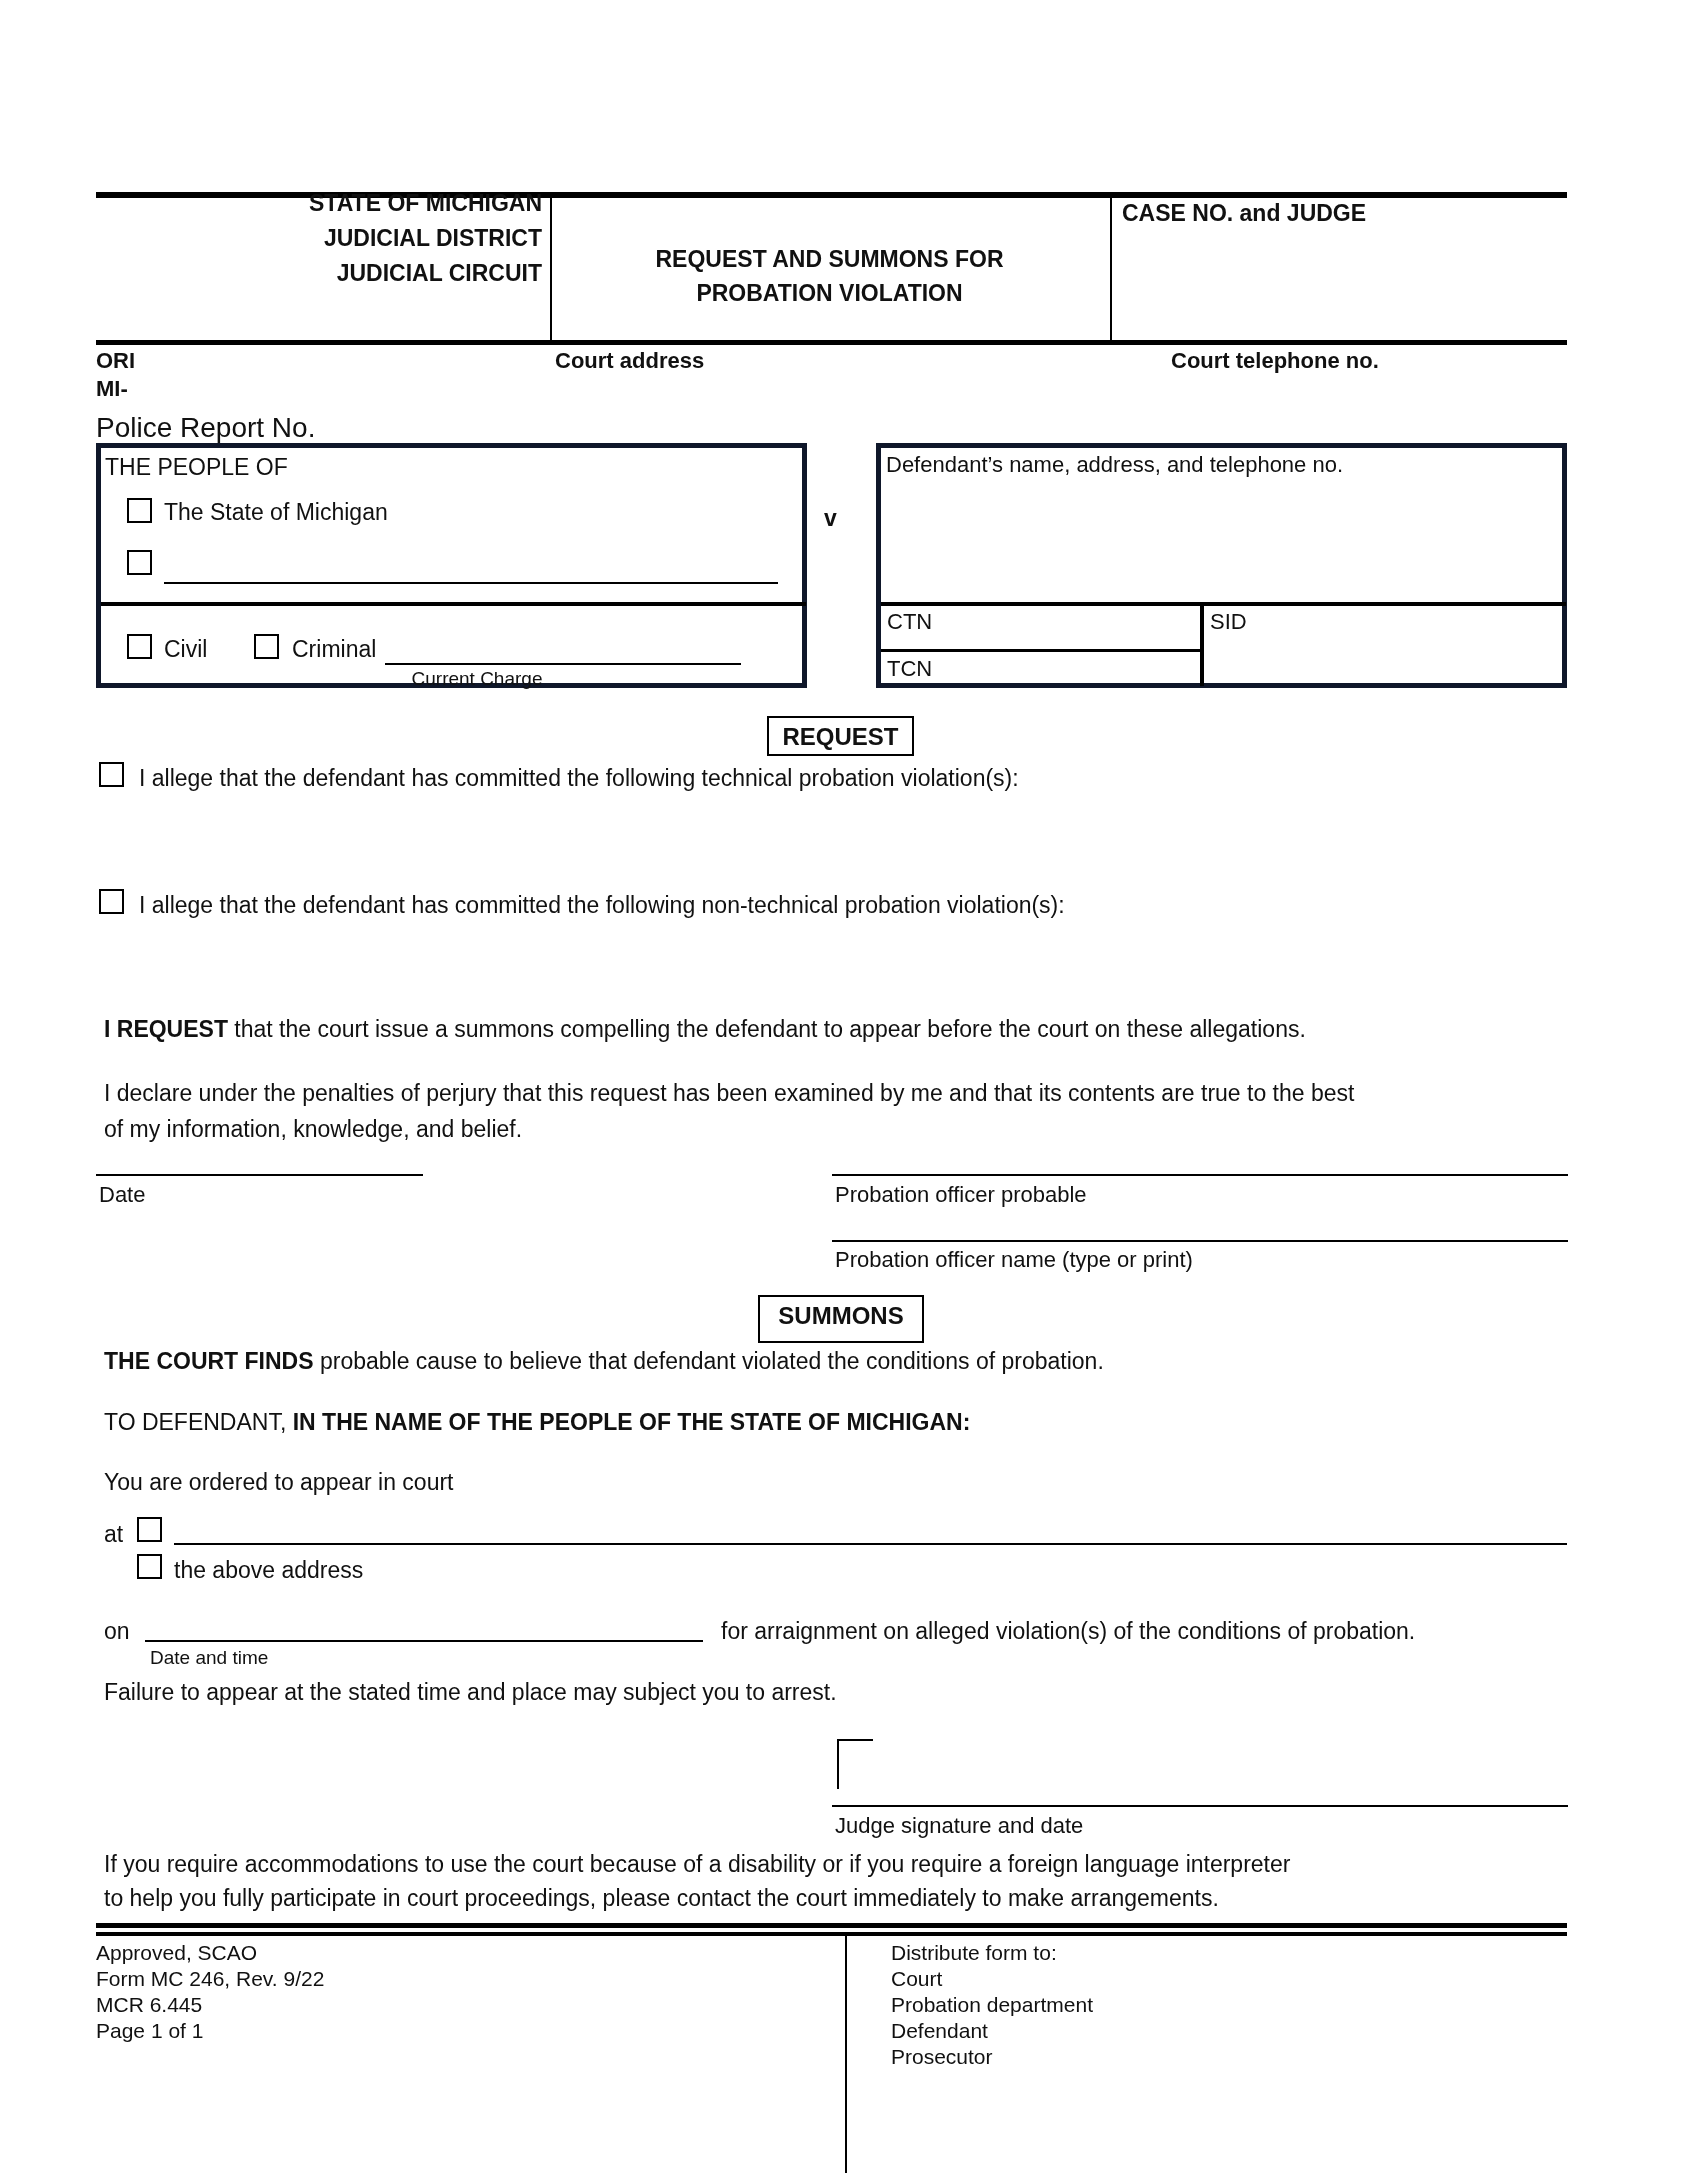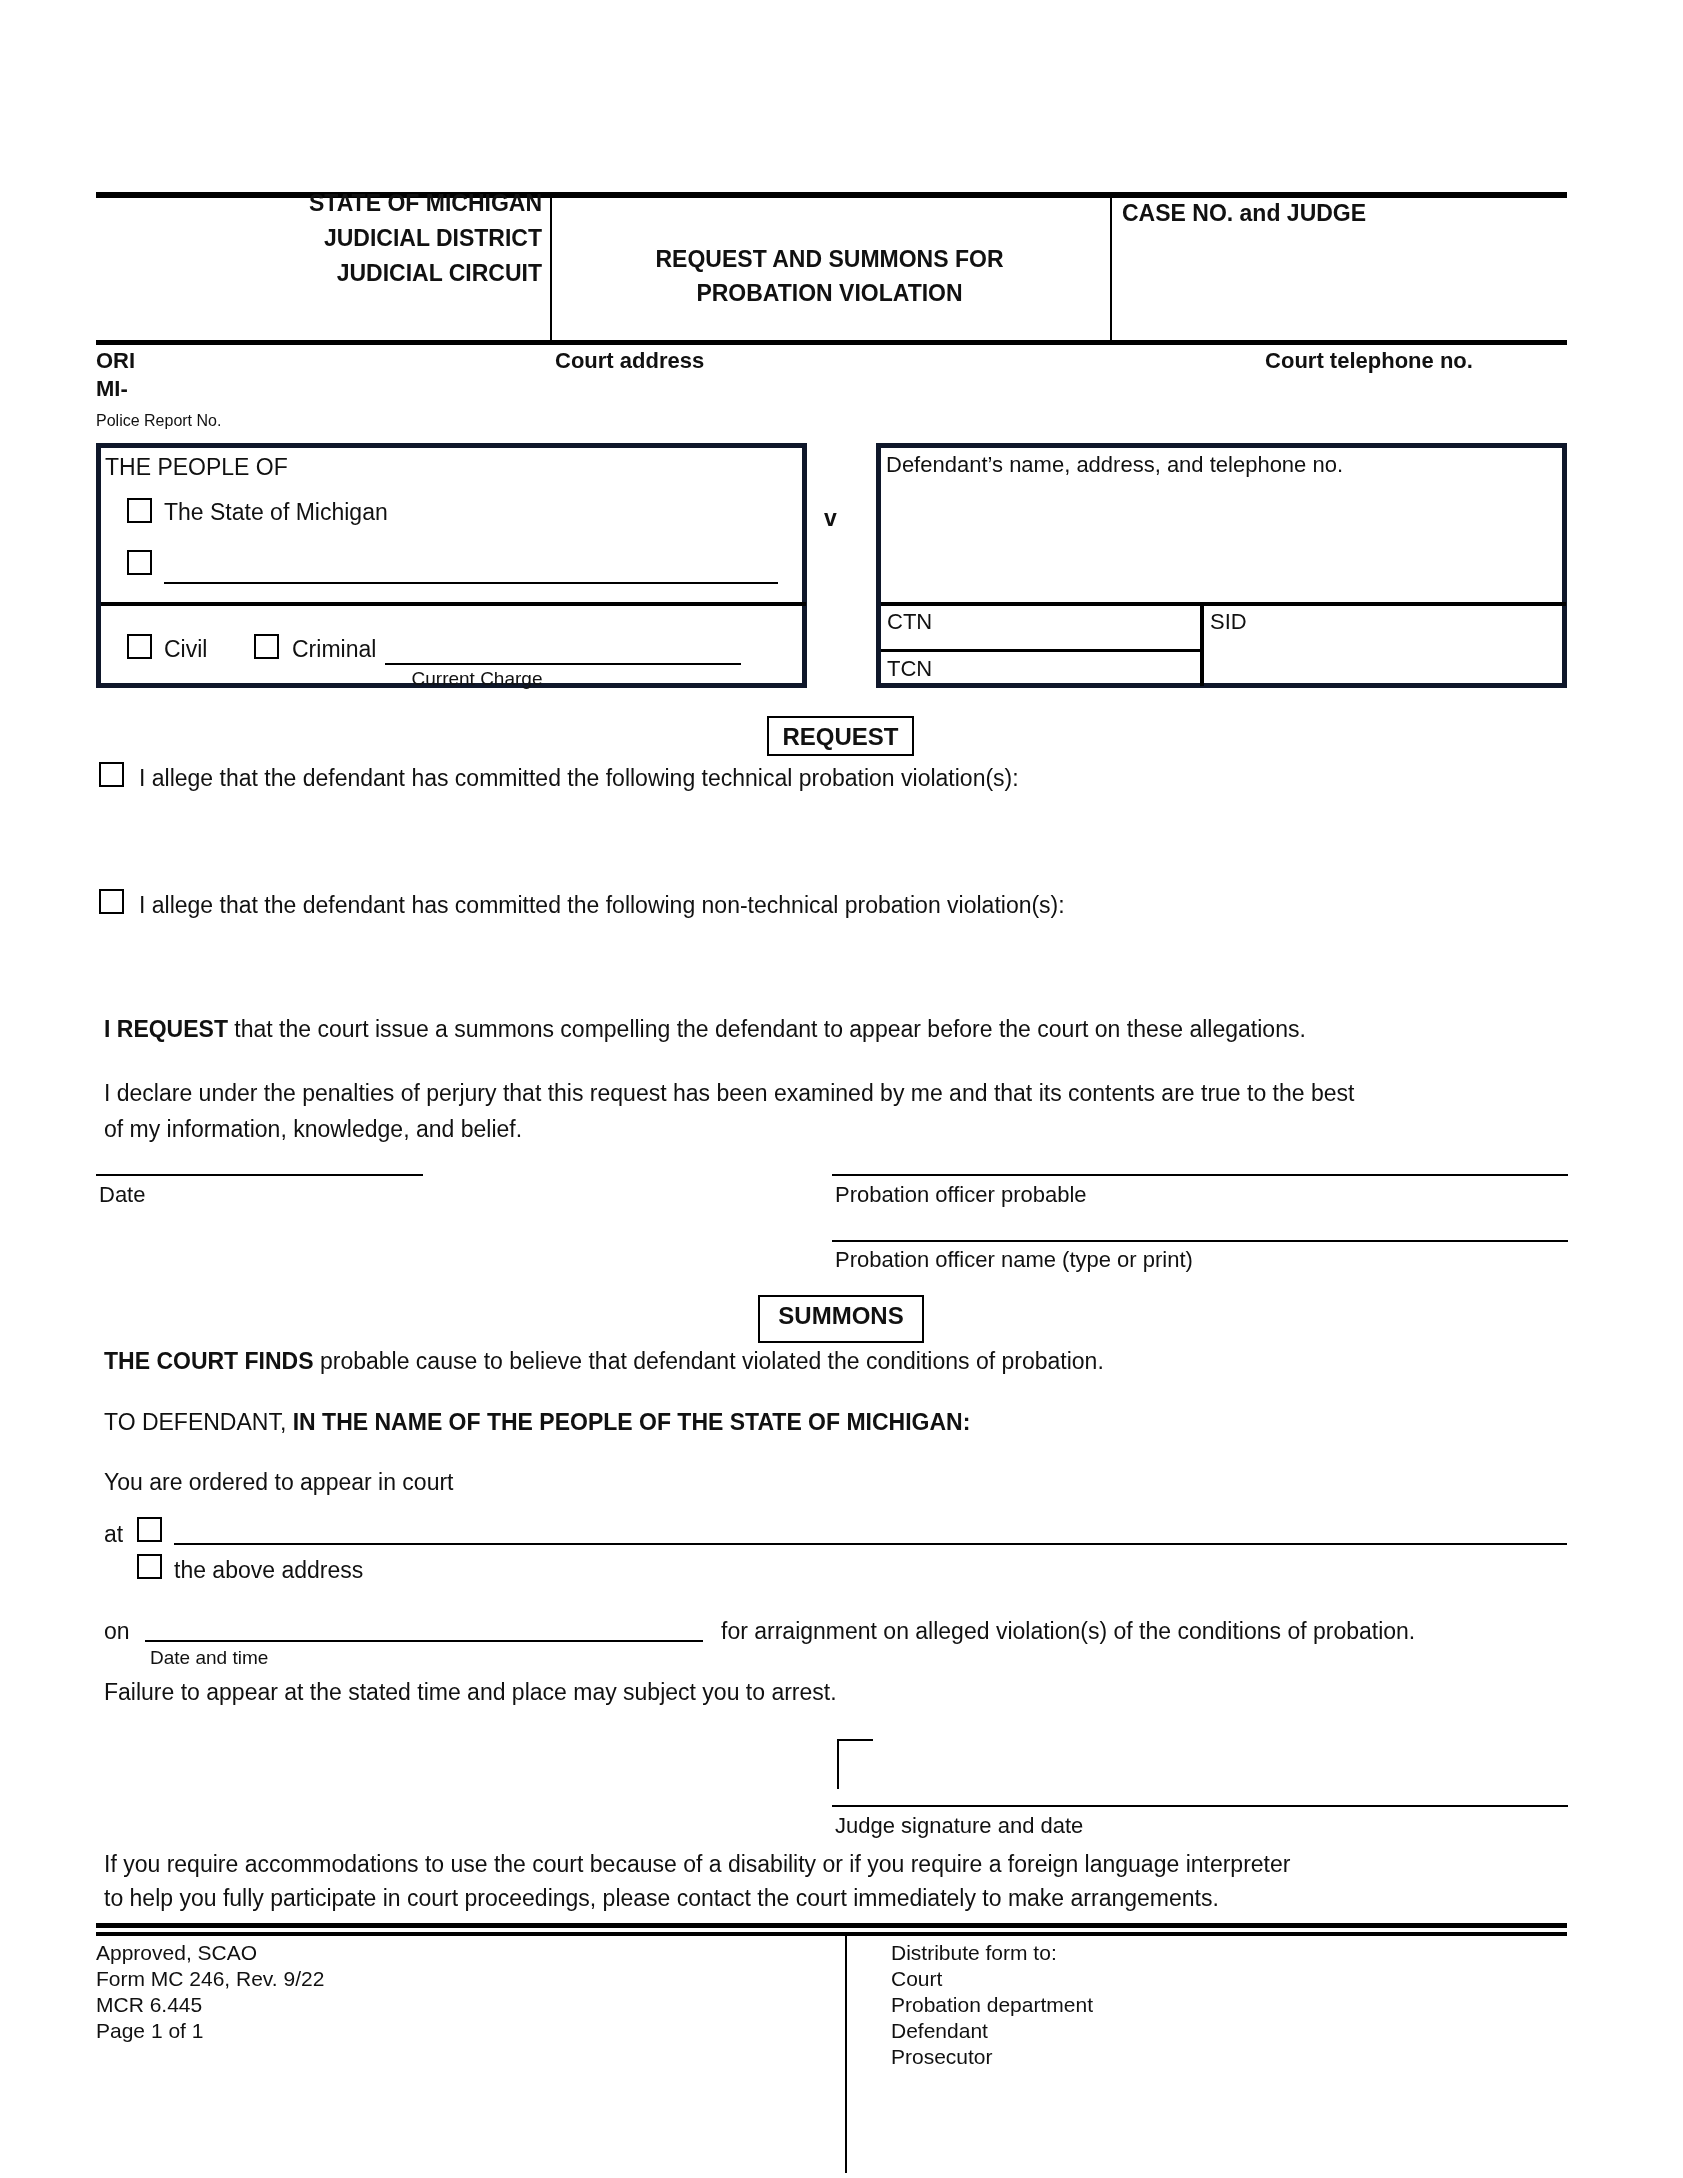--- a/index.html
+++ b/index.html
@@ -37,22 +37,22 @@
   <div class="abs b" style="left:552px;top:242px;width:555px;text-align:center;line-height:34px;">
     <div>REQUEST AND SUMMONS FOR</div>
     <div>PROBATION VIOLATION</div>
   </div>
 
   <div class="abs b" style="left:1122px;top:200px;">CASE NO. and JUDGE</div>
 
   <div class="abs b" style="left:96px;top:348px;font-size:22px;">ORI</div>
   <div class="abs b" style="left:96px;top:376px;font-size:22px;">MI-</div>
   <div class="abs b" style="left:555px;top:348px;font-size:22px;">Court address</div>
-  <div class="abs b" style="left:1171px;top:348px;width:396px;text-align:center;font-size:22px;">Court telephone no.</div>
-  <div class="abs" style="left:96px;top:412px;font-size:16px;">Police Report No.</div>
+  <div class="abs b" style="left:1171px;top:348px;width:396px;text-align:left;font-size:22px;">Court telephone no.</div>
+  <div class="abs" style="left:96px;top:412px;font-size:28px;">Police Report No.</div>
 
   <div class="box" style="left:96px;top:443px;width:711px;height:245px;">
     <div class="abs" style="left:4px;top:6px;">THE PEOPLE OF</div>
     <span class="cb" style="left:26px;top:50px;"></span>
     <div class="abs" style="left:63px;top:51px;">The State of Michigan</div>
     <span class="cb" style="left:26px;top:102px;"></span>
     <div class="fill-line" style="left:63px;top:109px;width:614px;height:25px;"></div>
     <div class="bar" style="left:0;top:154px;width:705px;height:4px;"></div>
     <span class="cb" style="left:26px;top:186px;"></span>
     <div class="abs" style="left:63px;top:188px;">Civil</div>

